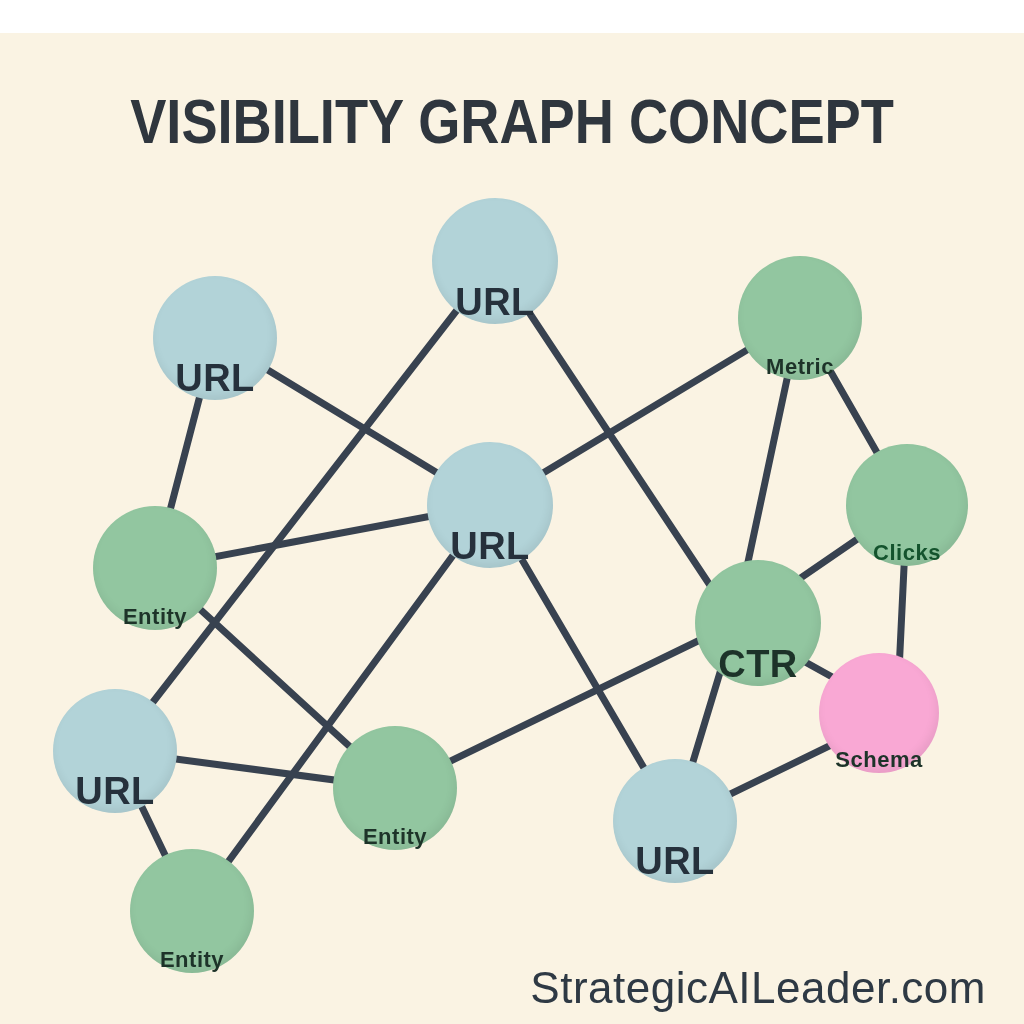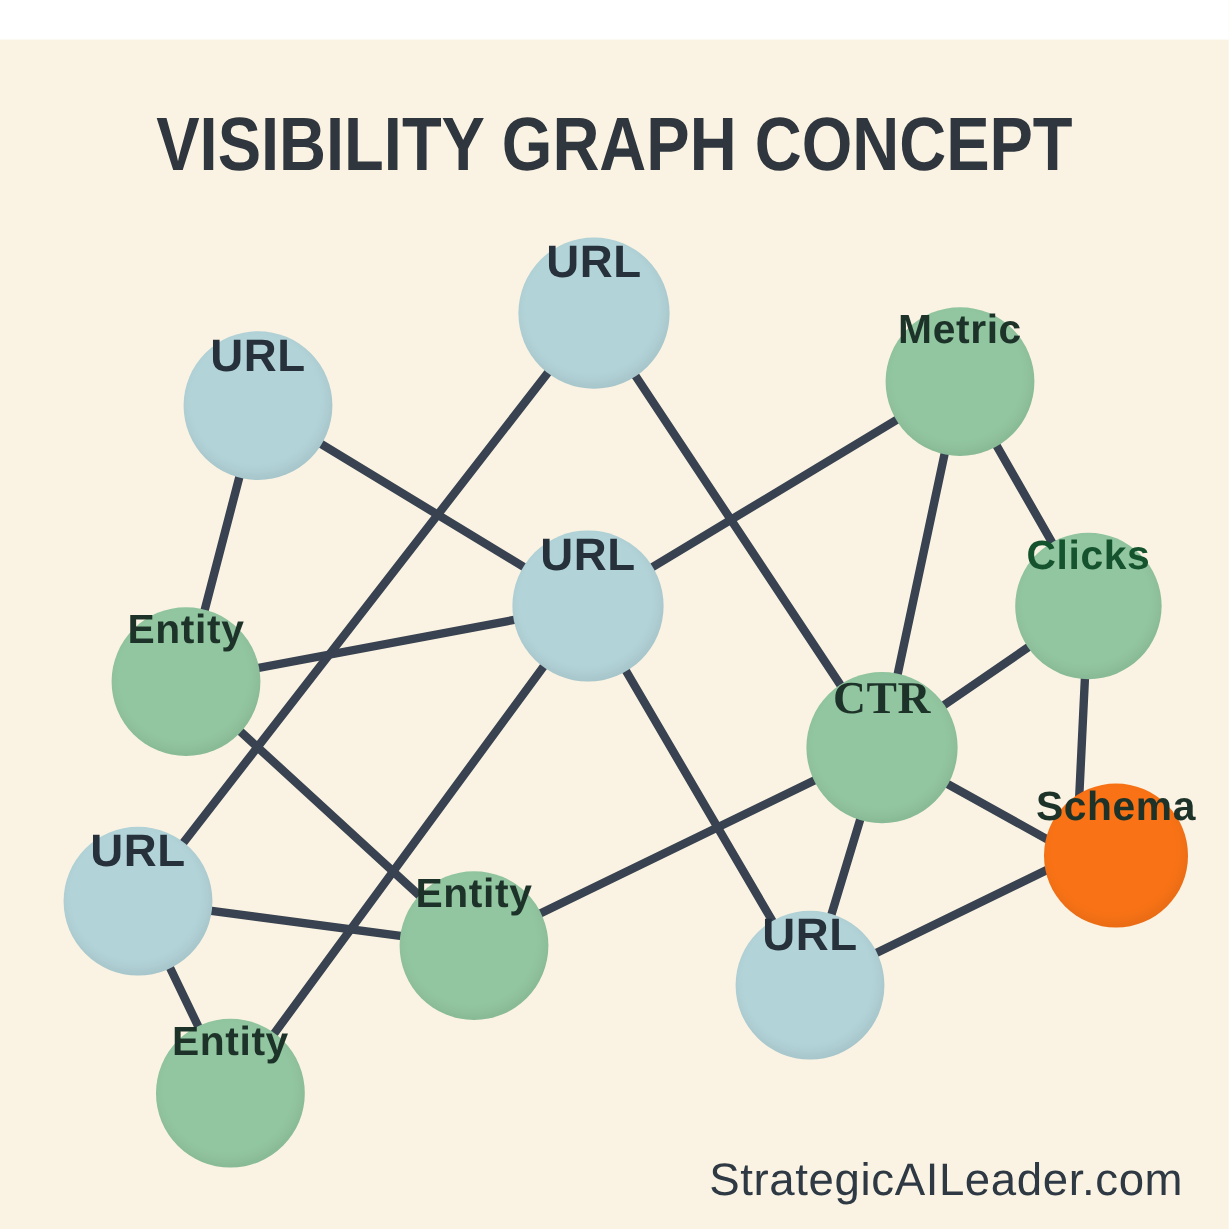--- a/index.html
+++ b/index.html
@@ -25,34 +25,34 @@
   }
   .edge-layer {
     position: absolute;
     left: 0;
     top: 0;
   }
   .node {
     position: absolute;
     border-radius: 50%;
     display: flex;
-    align-items: flex-start;
+    align-items: flex-end;
     justify-content: center;
     font-weight: bold;
     font-size: 38px;
     transform: translate(-50%, -50%);
     box-shadow: inset -2px -5px 10px rgba(0,0,0,0.07);
     letter-spacing: 0.5px;
   }
-  .node.small { font-size: 34px; }
+  .node.small { font-size: 22px; }
   .watermark {
     position: absolute;
     right: 38px;
     top: 930px;
-    font-size: 38px;
+    font-size: 44px;
     font-weight: normal;
     letter-spacing: 0.5px;
   }
 </style>
 </head>
 <body>
 
 <div class="canvas" style="background: rgb(250, 243, 227); margin-top: 33px;">
   <div class="title" style="color: rgb(47, 54, 62);">VISIBILITY GRAPH CONCEPT</div>
 
@@ -89,24 +89,24 @@
     </div>
     <div class="node" style="left: 490px; top: 472px; width: 126px; height: 126px; background: rgb(178, 211, 216); color: rgb(38, 49, 60);">
       <span>URL</span>
     </div>
     <div class="node small" style="left: 907px; top: 472px; width: 122px; height: 122px; background: rgb(146, 198, 160); color: #14532d;">
       <span>Clicks</span>
     </div>
     <div class="node small" style="left: 155px; top: 535px; width: 124px; height: 124px; background: rgb(146, 198, 160); color: rgb(29, 51, 41);">
       <span>Entity</span>
     </div>
-    <div class="node" style="left: 735px; top: 590px; width: 126px; height: 126px; background: rgb(146, 198, 160); color: rgb(29, 51, 41); font-family: Liberation Serif, serif;">
+    <div class="node" style="left: 758px; top: 590px; width: 126px; height: 126px; background: rgb(146, 198, 160); color: rgb(29, 51, 41);">
       <span>CTR</span>
     </div>
-    <div class="node small" style="left: 930px; top: 680px; width: 120px; height: 120px; background: #f97316; color: rgb(29, 51, 41);">
+    <div class="node small" style="left: 879px; top: 680px; width: 120px; height: 120px; background: #f9a8d4; color: rgb(29, 51, 41);">
       <span>Schema</span>
     </div>
     <div class="node" style="left: 115px; top: 718px; width: 124px; height: 124px; background: rgb(178, 211, 216); color: rgb(38, 49, 60);">
       <span>URL</span>
     </div>
     <div class="node small" style="left: 395px; top: 755px; width: 124px; height: 124px; background: rgb(146, 198, 160); color: rgb(29, 51, 41);">
       <span>Entity</span>
     </div>
     <div class="node" style="left: 675px; top: 788px; width: 124px; height: 124px; background: rgb(178, 211, 216); color: rgb(38, 49, 60);">
       <span>URL</span>

